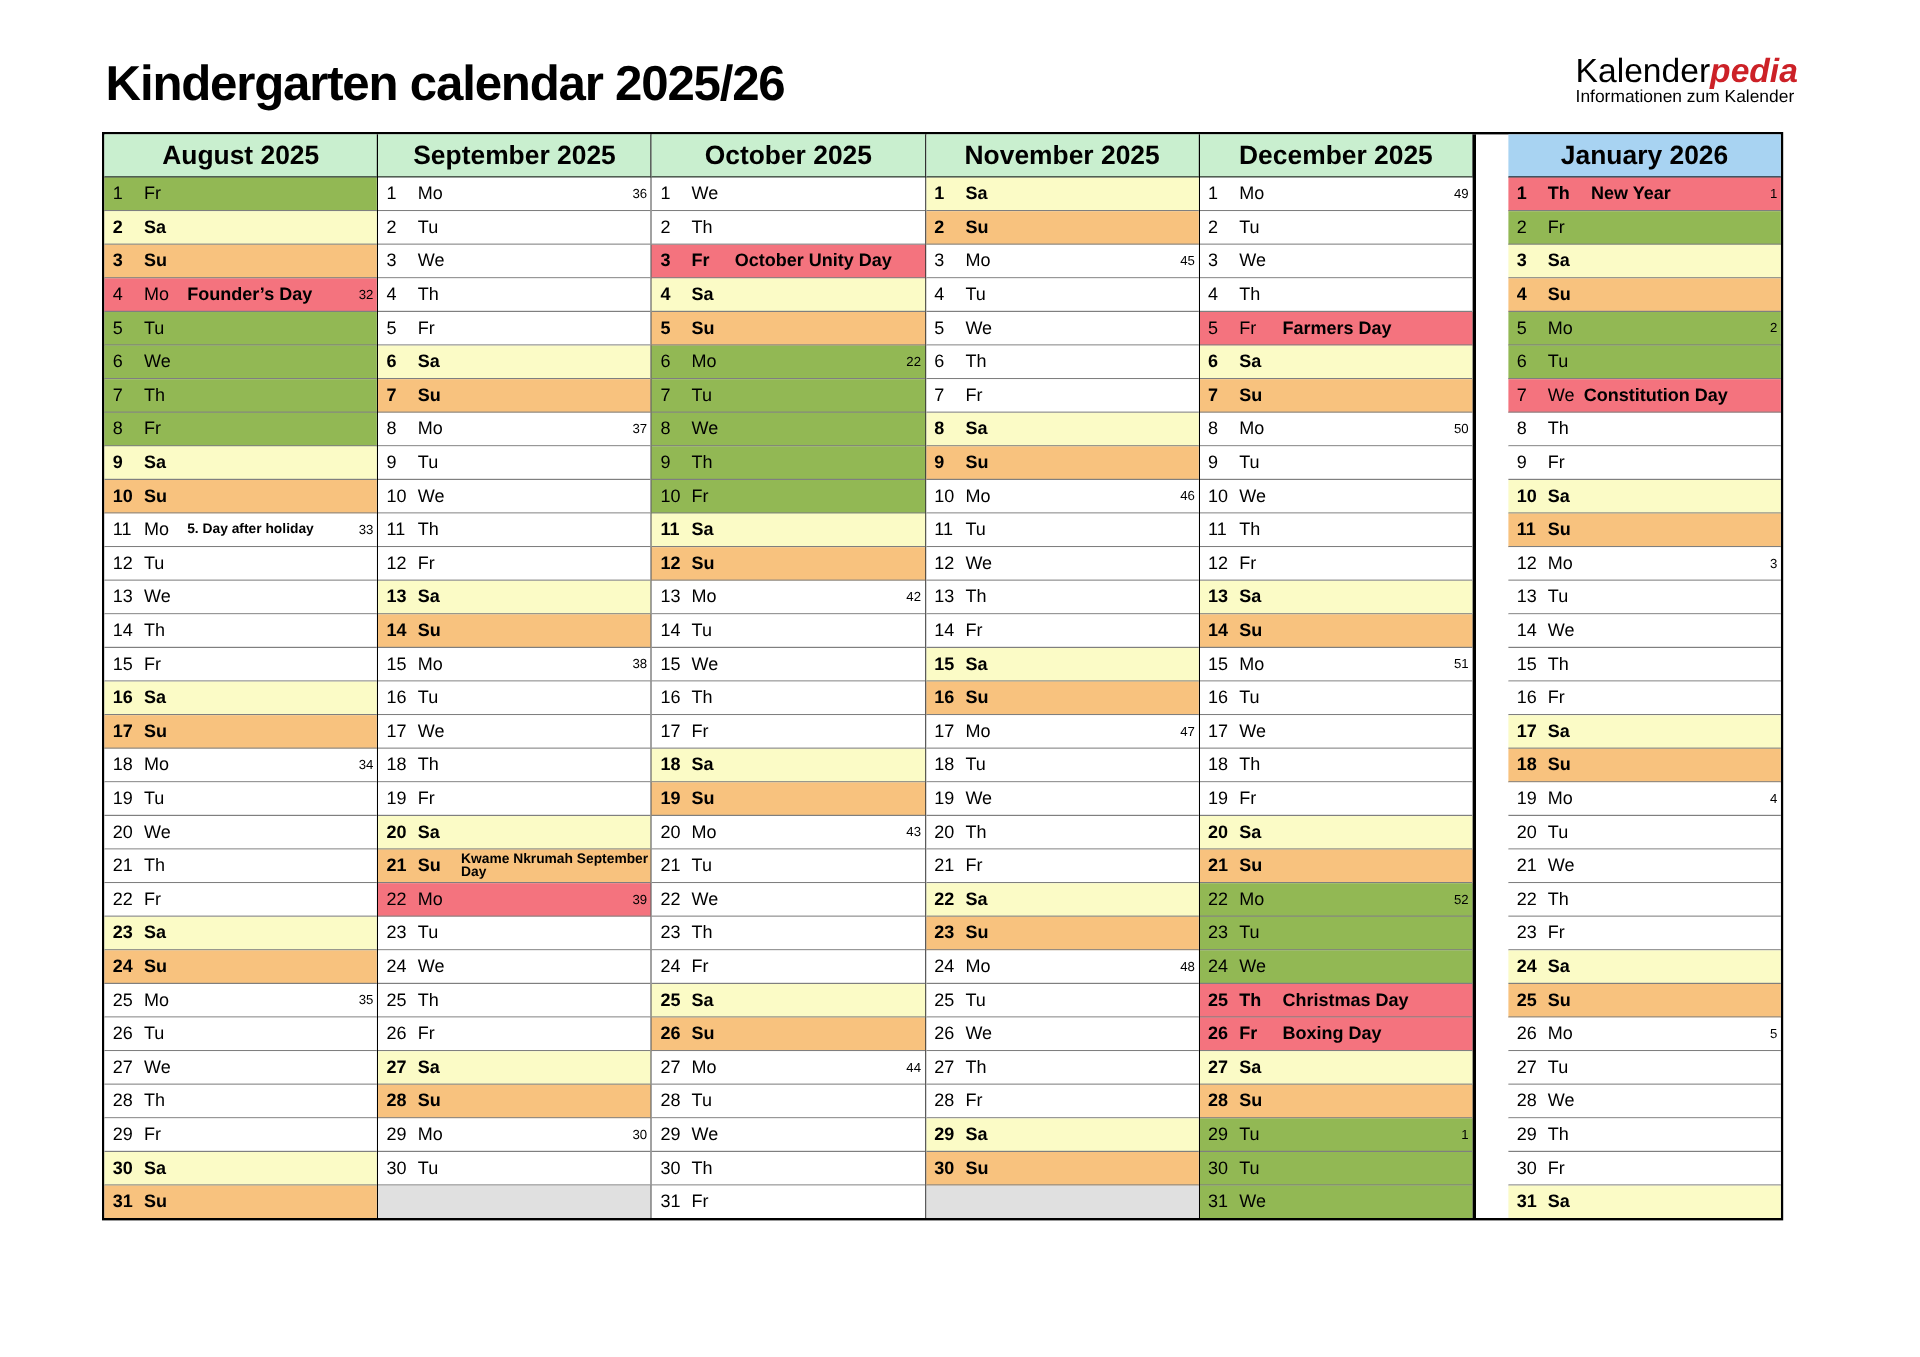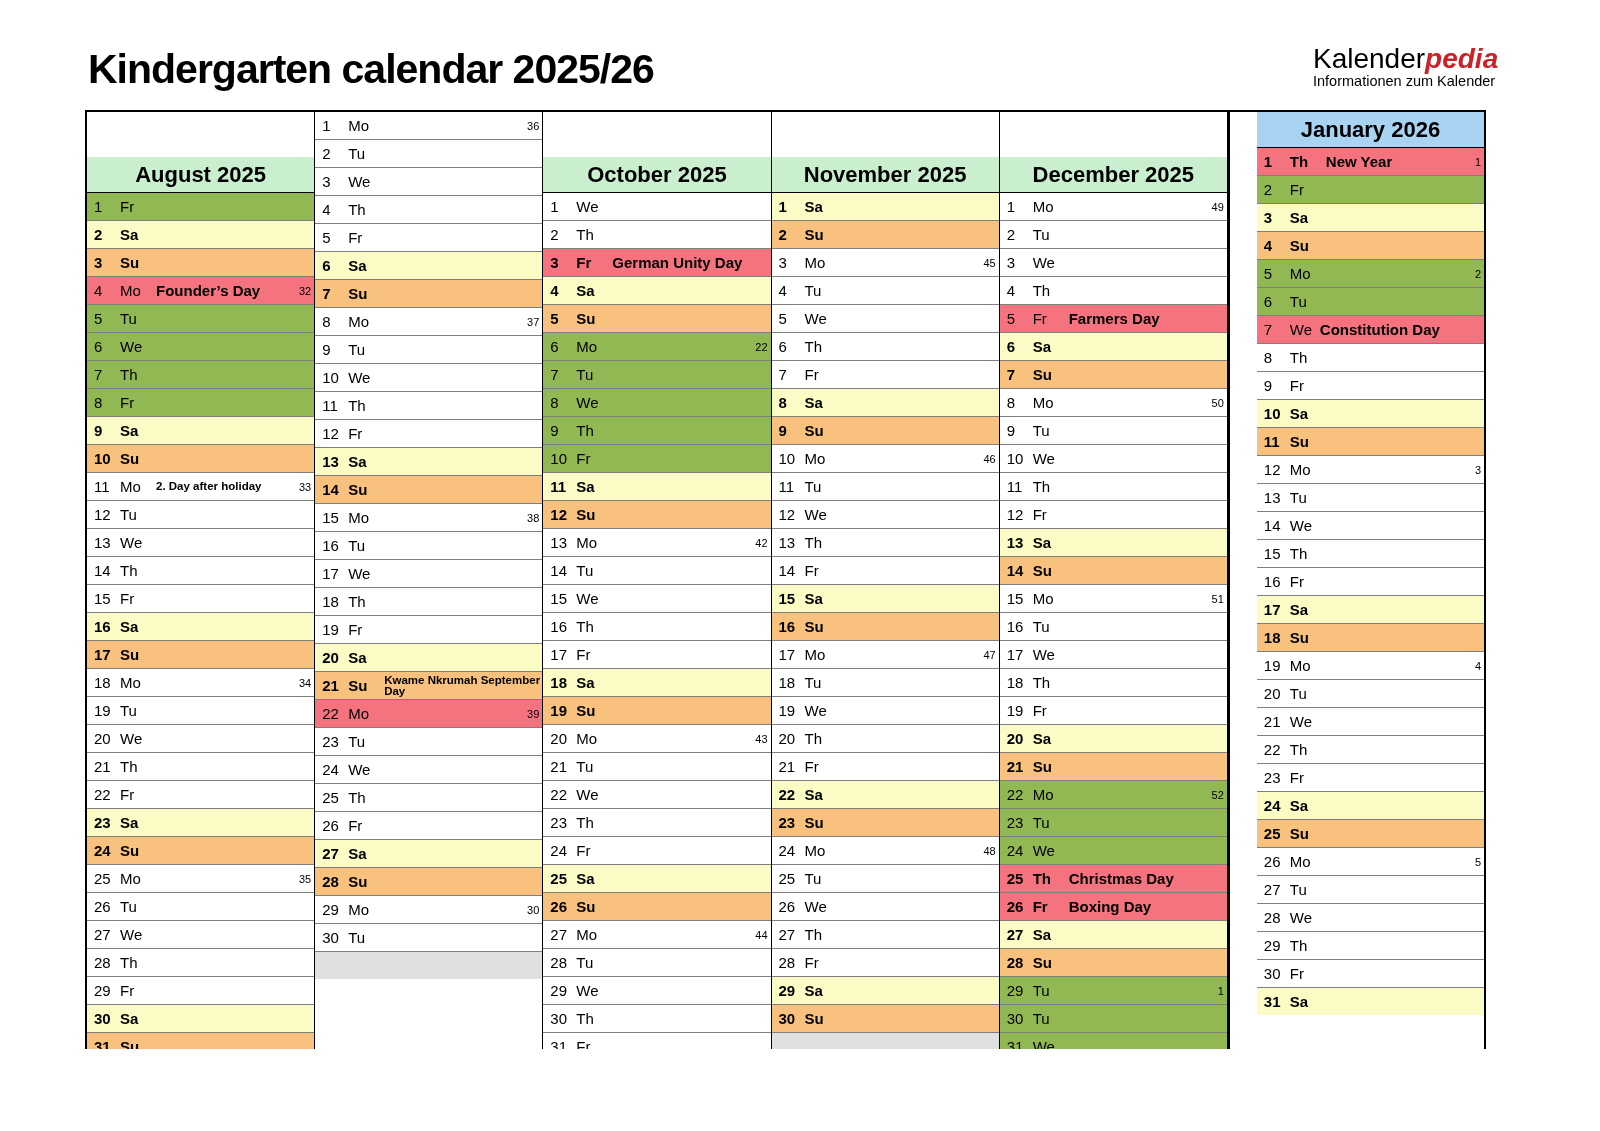--- a/index.html
+++ b/index.html
@@ -13,21 +13,21 @@
   .logo .pedia{color:var(--c-brand);font-style:italic;font-weight:bold;}
   .logo .l2{font-size:14.5px;margin-top:1px;}
 
   .cal{position:absolute;left:85px;top:110px;width:1397px;display:flex;border:2px solid #000;background:#fff;}
   .month{flex:1 1 0;min-width:0;}
   .month + .month{border-left:1px solid #000;}
   .month.jan{border-left:3px solid #000;padding-left:27px;}
 
   .mh{height:35px;display:flex;align-items:center;justify-content:center;
       font-size:22px;font-weight:bold;border-bottom:1px solid #000;}
-  .hg{background:var(--c-hdr-green);margin-top:45px;}
+  .hg{background:var(--c-hdr-green);}
   .hb{background:var(--c-hdr-blue);}
 
   .row{height:27px;display:flex;align-items:center;border-bottom:1px solid var(--c-grid);
        padding-left:7px;position:relative;overflow:visible;background:#fff;}
   .row:last-child{border-bottom:none;}
 
   .t-vac{background:var(--c-vac);}
   .t-sat{background:var(--c-sat);}
   .t-sun{background:var(--c-sun);}
   .t-hol{background:var(--c-hol);}
@@ -95,21 +95,21 @@
           <span class="d">9</span>
           <span class="wd">Sa</span>
         </div>
         <div class="row t-sun">
           <span class="d">10</span>
           <span class="wd">Su</span>
         </div>
         <div class="row t-non">
           <span class="d">11</span>
           <span class="wd">Mo</span>
-          <span class="lab sm">2. Day after holiday</span>
+          <span class="lab sm">5. Day after holiday</span>
           <span class="wk">33</span>
         </div>
         <div class="row t-non">
           <span class="d">12</span>
           <span class="wd">Tu</span>
         </div>
         <div class="row t-non">
           <span class="d">13</span>
           <span class="wd">We</span>
         </div>
@@ -182,20 +182,21 @@
         <div class="row t-sat">
           <span class="d">30</span>
           <span class="wd">Sa</span>
         </div>
         <div class="row t-sun">
           <span class="d">31</span>
           <span class="wd">Su</span>
         </div>
       </div>
       <div class="month">
+        <div class="mh hg">September 2025</div>
         <div class="row t-non">
           <span class="d">1</span>
           <span class="wd">Mo</span>
           <span class="wk">36</span>
         </div>
         <div class="row t-non">
           <span class="d">2</span>
           <span class="wd">Tu</span>
         </div>
         <div class="row t-non">
@@ -323,21 +324,21 @@
           <span class="d">1</span>
           <span class="wd">We</span>
         </div>
         <div class="row t-non">
           <span class="d">2</span>
           <span class="wd">Th</span>
         </div>
         <div class="row t-hol b">
           <span class="d">3</span>
           <span class="wd">Fr</span>
-          <span class="lab">German Unity Day</span>
+          <span class="lab">October Unity Day</span>
         </div>
         <div class="row t-sat">
           <span class="d">4</span>
           <span class="wd">Sa</span>
         </div>
         <div class="row t-sun">
           <span class="d">5</span>
           <span class="wd">Su</span>
         </div>
         <div class="row t-vac">

